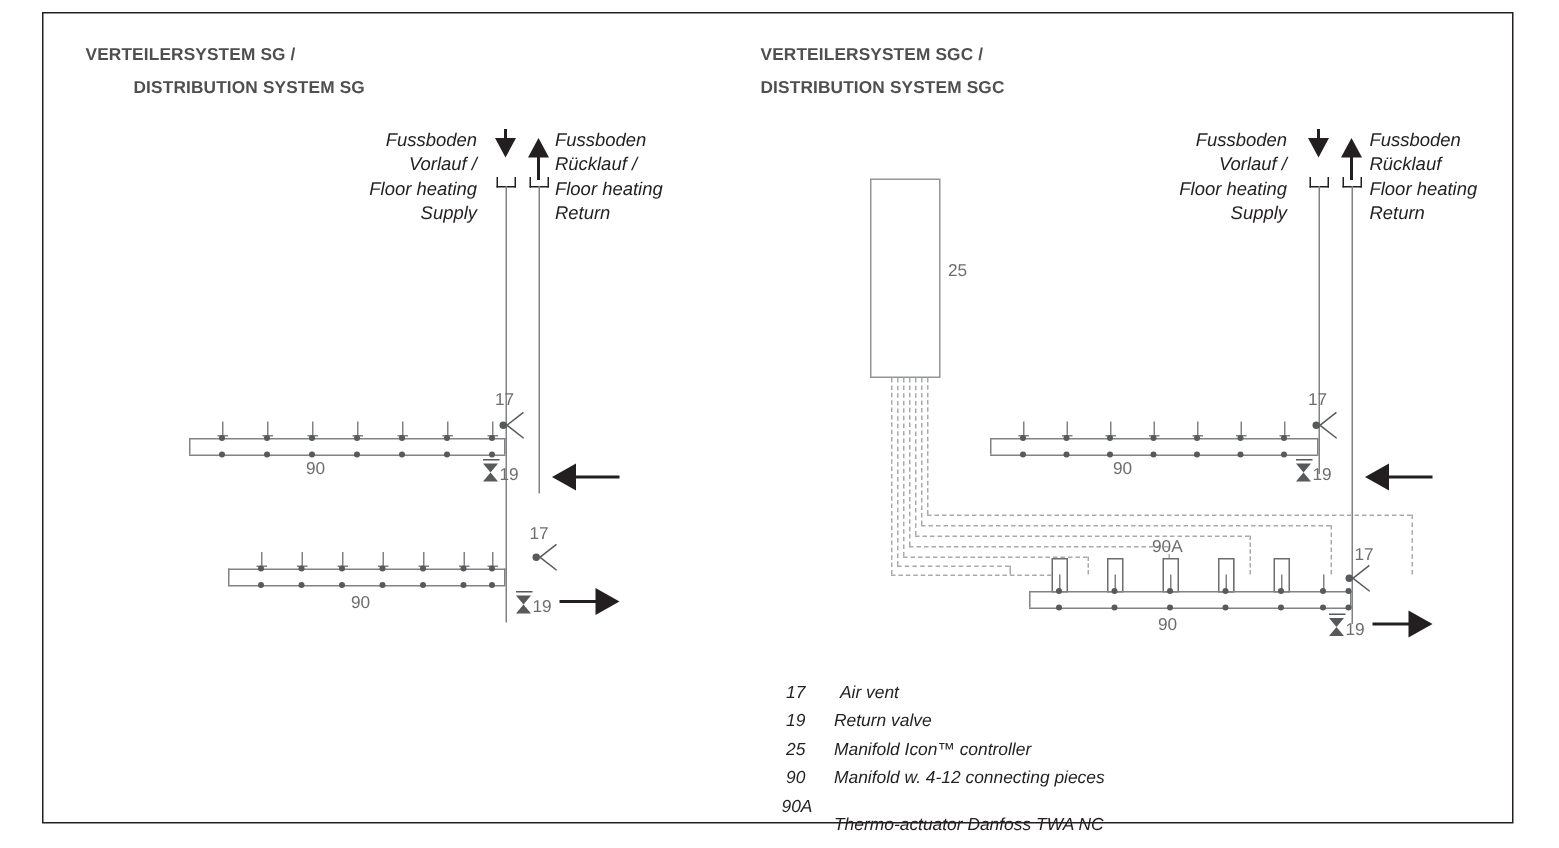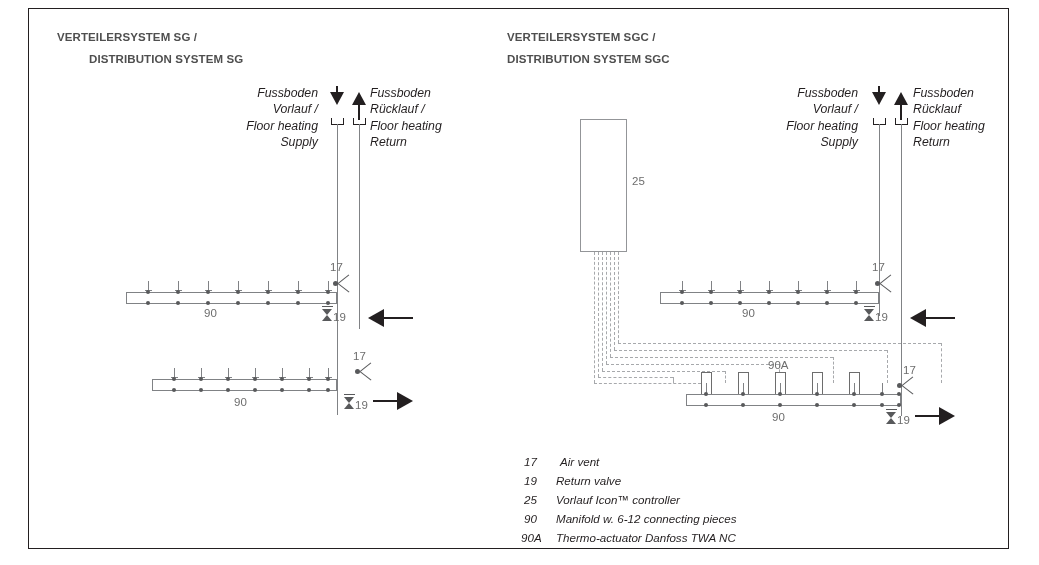--- a/index.html
+++ b/index.html
@@ -372,21 +372,21 @@
   </div>
 
   <div>
     <div class="lg k" style="left:524px;top:455px;">17</div>
     <div class="lg" style="left:560px;top:455px;">Air vent</div>
 
     <div class="lg k" style="left:524px;top:474px;">19</div>
     <div class="lg" style="left:556px;top:474px;">Return valve</div>
 
     <div class="lg k" style="left:524px;top:493px;">25</div>
-    <div class="lg" style="left:556px;top:493px;">Vorlauf Icon™ controller</div>
+    <div class="lg" style="left:556px;top:493px;">Manifold Icon™ controller</div>
 
     <div class="lg k" style="left:524px;top:512px;">90</div>
-    <div class="lg" style="left:556px;top:512px;">Manifold w. 6-12 connecting pieces</div>
+    <div class="lg" style="left:556px;top:512px;">Manifold w. 4-12 connecting pieces</div>
 
     <div class="lg k" style="left:521px;top:531px;">90A</div>
-    <div class="lg" style="left:556px;top:531px;">Thermo-actuator Danfoss TWA NC</div>
+    <div class="lg" style="left:556px;top:543px;">Thermo-actuator Danfoss TWA NC</div>
   </div>
 </div>
 
 </body></html>

